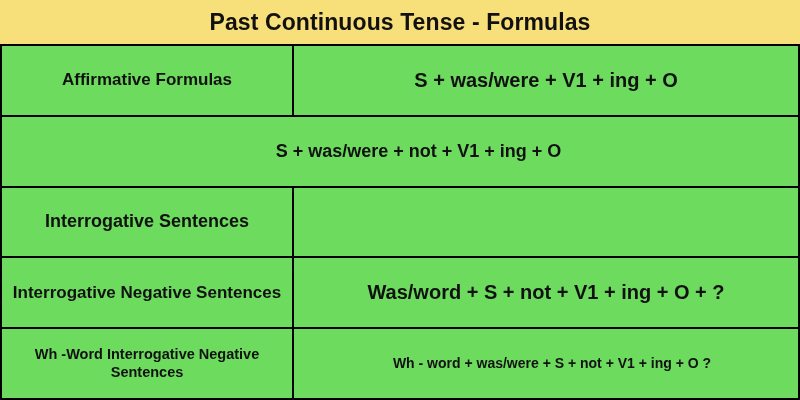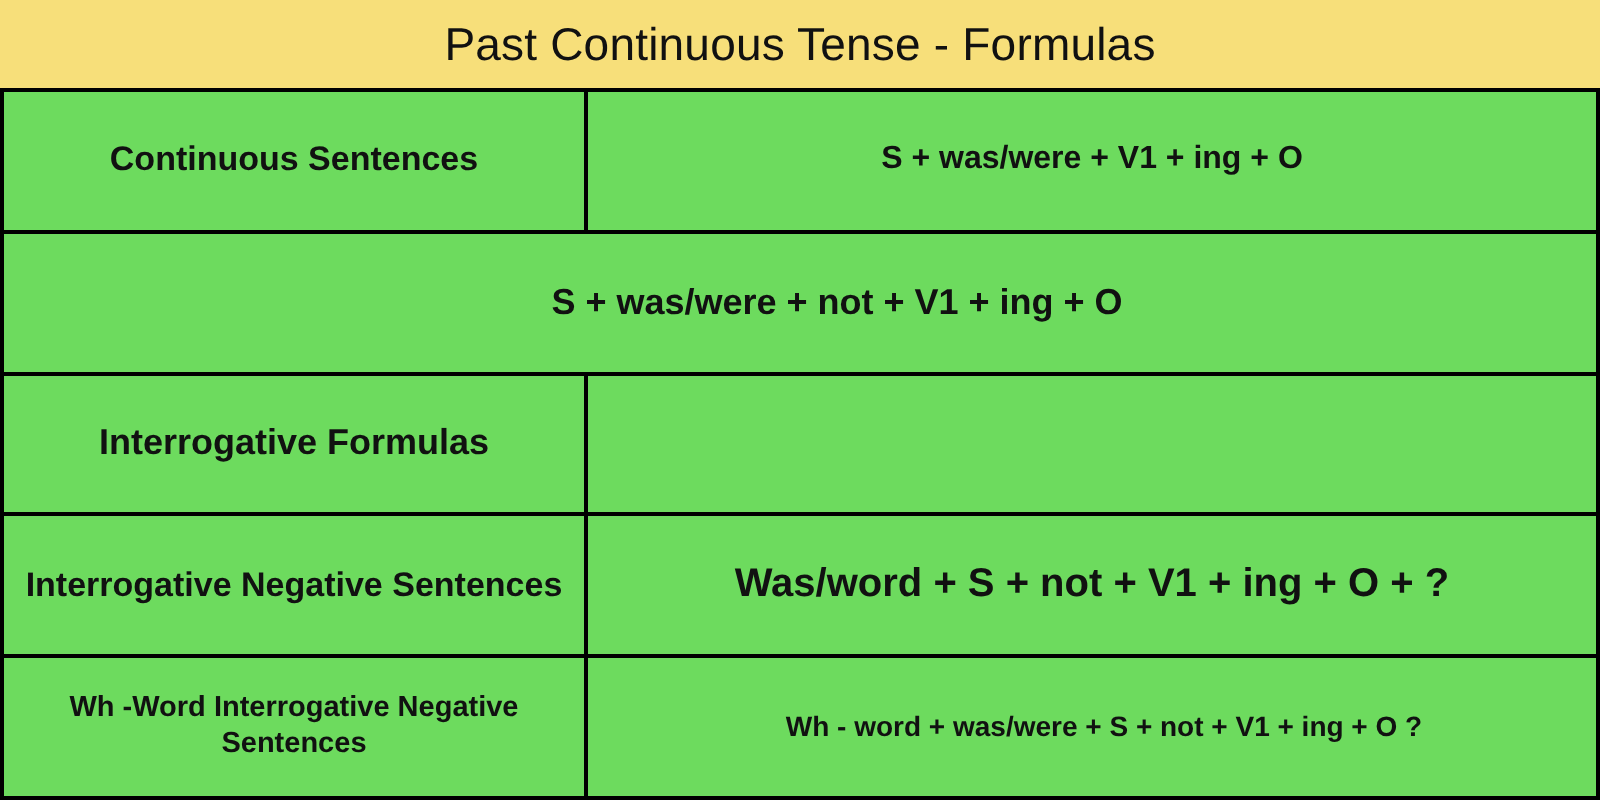--- a/index.html
+++ b/index.html
@@ -25,21 +25,21 @@
     background: #f7df7a;
     height: 44px;
     flex: 0 0 44px;
     display: flex;
     align-items: center;
     justify-content: center;
     border-bottom: 2px solid #000000;
   }
   .title-text {
     font-size: 23px;
-    font-weight: normal;
+    font-weight: bold;
     color: #111111;
     letter-spacing: 0.1px;
   }
   .table {
     flex: 1 1 auto;
     display: flex;
     flex-direction: column;
     border-left: 2px solid #000000;
     border-right: 2px solid #000000;
     border-bottom: 2px solid #000000;
@@ -77,21 +77,21 @@
     display: flex;
     align-items: center;
     justify-content: center;
     text-align: center;
     padding: 2px 8px;
     font-weight: bold;
     color: #111111;
     line-height: 1.18;
   }
   .r0 .cell-left { font-size: 17px; }
-  .r0 .cell-right { font-size: 16px; }
+  .r0 .cell-right { font-size: 20px; }
   .r1 .cell-left { font-size: 19px; }
   .r1 .cell-right { font-size: 18px; padding-left: 45px; }
   .r2 .cell-left { font-size: 18px; }
   .r2 .cell-right { font-size: 18px; }
   .r3 .cell-left { font-size: 17px; }
   .r3 .cell-right { font-size: 20px; }
   .r4 .cell-left { font-size: 17px; }
   .r4 .cell-right { font-size: 18px; }
   .r5 .cell-left { font-size: 14.5px; }
   .r5 .cell-right { font-size: 14px; text-align: center; }
@@ -101,30 +101,30 @@
 
 <div class="sheet">
 
   <div class="title-bar">
     <div class="title-text">Past Continuous Tense - Formulas</div>
   </div>
 
   <div class="table">
 
     <div class="row r0">
-      <div class="cell-left">Continuous Sentences</div>
+      <div class="cell-left">Affirmative Formulas</div>
       <div class="cell-right">S + was/were + V1 + ing + O</div>
     </div>
 
     <div class="row r1">
       <div class="cell-right">S + was/were + not + V1 + ing + O</div>
     </div>
 
     <div class="row r2">
-      <div class="cell-left">Interrogative Formulas</div>
+      <div class="cell-left">Interrogative Sentences</div>
     </div>
 
     <div class="row r3">
       <div class="cell-left">Interrogative Negative Sentences</div>
       <div class="cell-right">Was/word + S + not + V1 + ing + O + ?</div>
     </div>
 
 
     <div class="row r5">
       <div class="cell-left">Wh -Word Interrogative Negative Sentences</div>

